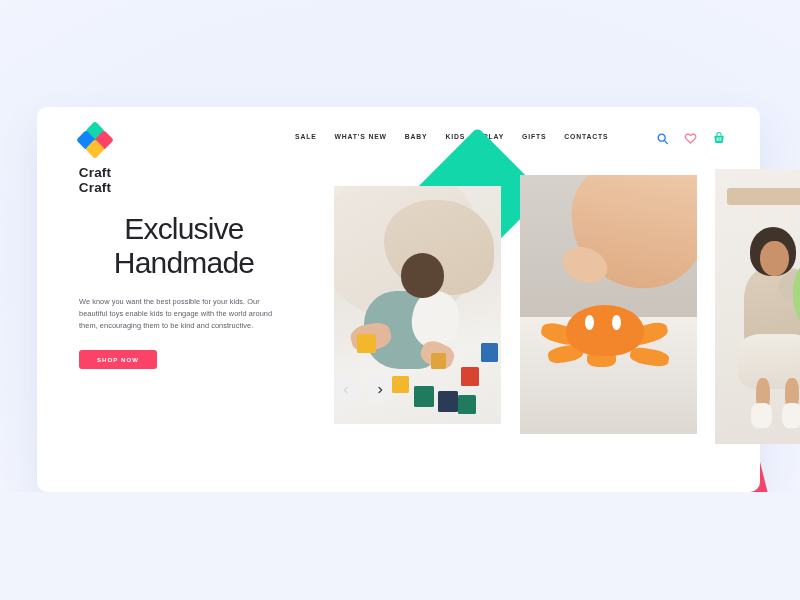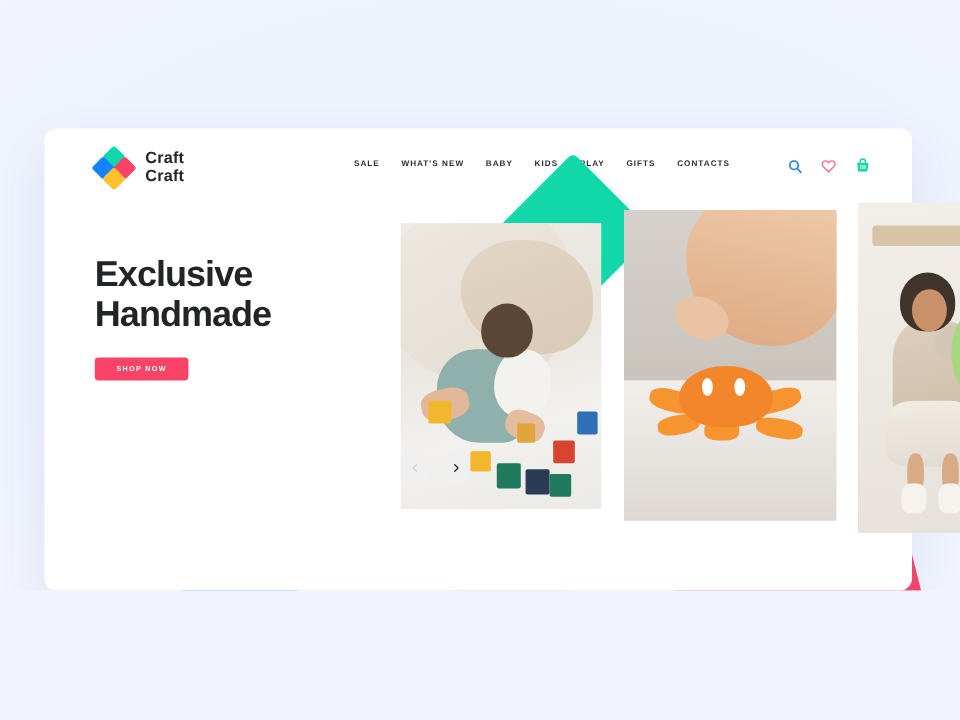--- a/index.html
+++ b/index.html
@@ -26,21 +26,21 @@
     box-shadow:0 18px 40px rgba(80,100,170,.10);
   }
 
   
   .header {
     position:absolute; left:0; top:0; width:100%; height:66px;
     display:flex; align-items:center;
   }
   .brand {
     position:absolute; left:41px; top:16px;
-    display:flex; align-items:center; gap:9px;
+    display:flex; align-items:center; gap:9px;flex-direction:column;
   }
   .logo-mark {
     position:relative; width:34px; height:34px; flex:none;
   }
   .logo-mark i {
     position:absolute; width:14px; height:14px; border-radius:2.5px;
     transform:rotate(45deg);
   }
   .logo-mark i.top   { left:10px; top:1px;  background:#12d7ab; }
   .logo-mark i.left  { left:1px;  top:10px; background:#1183fb; }
@@ -63,22 +63,22 @@
 
   .actions {
     position:absolute; right:34px; top:24px;
     display:flex; align-items:center; gap:15px;
   }
   .actions .ic { display:block; line-height:0; }
 
   
   .hero-copy { position:absolute; left:42px; top:105px; width:210px; }
   .hero-title {
-    font-size:30px; font-weight:bold; color:#232428;
-    line-height:1.14; letter-spacing:-.8px; white-space:pre-line;
+    font-size:30px; font-weight:normal; color:#232428;
+    line-height:1.14; letter-spacing:-.8px; white-space:pre-line;text-align:center;
   }
   .hero-sub {
     margin-top:16px;
     font-size:7.4px; line-height:1.62; color:#5b5f68; letter-spacing:.05px;
   }
   .shop-btn {
     margin-top:18px;
     display:inline-flex; align-items:center; justify-content:center;
     width:78px; height:19px;
     background:#fb4368; color:#fff;
@@ -240,20 +240,21 @@
           <rect x="11.1" y="11" width="1.8" height="6" fill="#ffffff" opacity=".85"></rect>
           <rect x="14.2" y="11" width="1.8" height="6" fill="#ffffff" opacity=".85"></rect>
         </svg>
       </span>
     </div>
   </div>
 
   <div class="hero-copy">
     <h1 class="hero-title">Exclusive
 Handmade</h1>
+    <p class="hero-sub">We know you want the best possible for your kids. Our beautiful toys enable kids to engage with the world around them, encouraging them to be kind and constructive.</p>
     <button class="shop-btn">SHOP NOW</button>
   </div>
 
   <div class="carousel">
 
     <div class="shape-teal"></div>
 
     <div class="slide slide-1">
       <div class="ph ph1">
         <div class="rug"></div>

